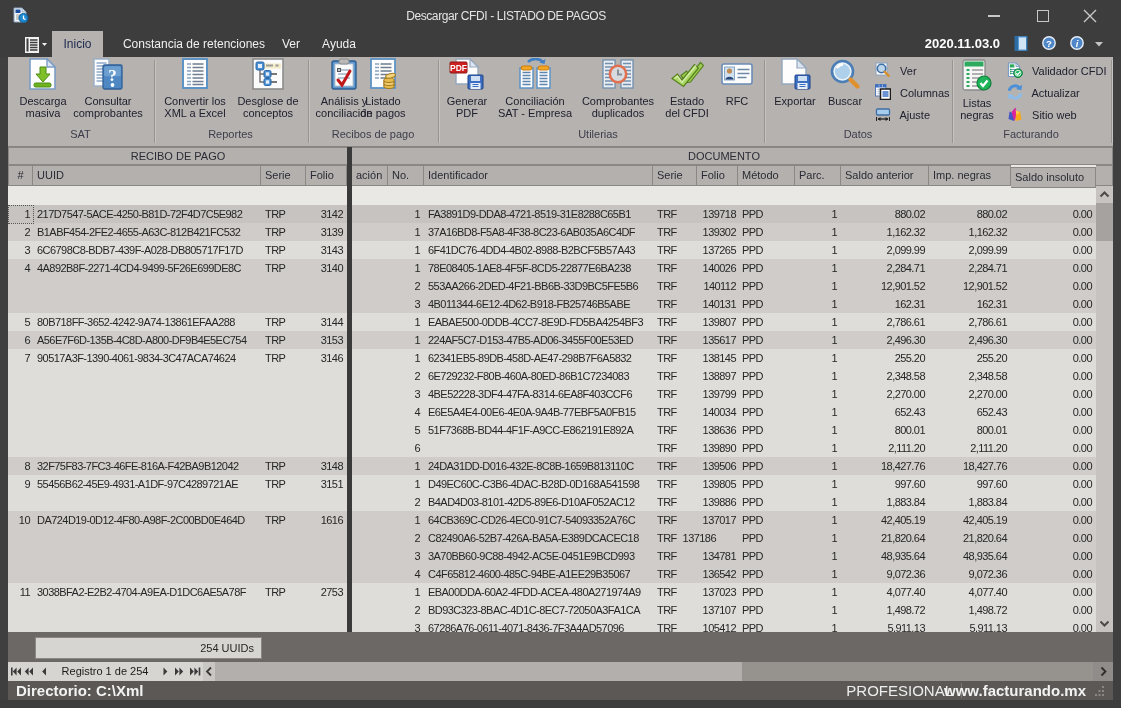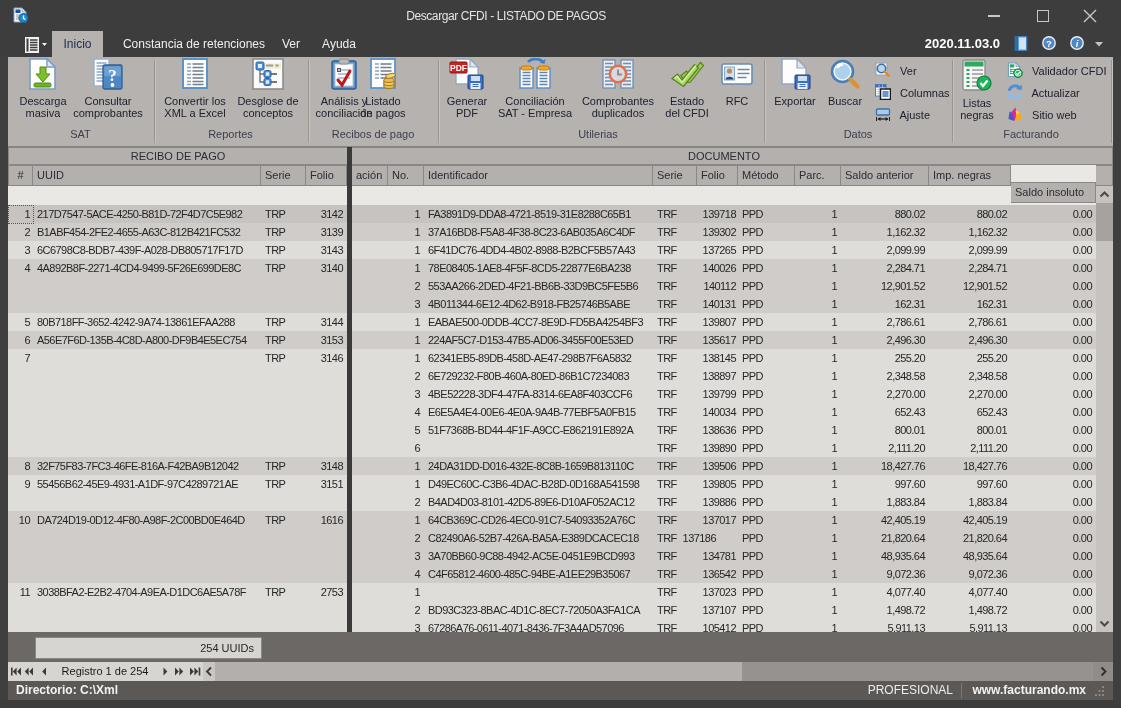--- a/index.html
+++ b/index.html
@@ -24,21 +24,21 @@
 .hcell{box-sizing:border-box;position:absolute;background:#B3B0AD;border:1px solid #8A8784;border-left:none;font-size:11px;color:#2B2B35;line-height:19px;padding-left:4px;white-space:nowrap;overflow:hidden;}
 .band{line-height:17px;text-align:center;padding:0;}
 .row{position:absolute;height:18px;font-size:11px;color:#262626;line-height:18px;white-space:nowrap;letter-spacing:-0.55px;}
 .cell{position:absolute;top:0;height:18px;overflow:hidden;padding:0 4px;box-sizing:border-box;}
 .r{text-align:right;}
 #splitter{top:147px;left:347px;width:5px;height:485px;background:#3A3A3A;}
 
 #botband{top:632px;left:8px;width:1105px;height:30px;background:#6B6865;}
 #uuidbox{top:637px;left:35px;width:227px;height:22px;background:#D7D5D2;border:1px solid #8A8784;box-sizing:border-box;font-size:11px;color:#262626;line-height:20px;text-align:right;padding-right:7px;}
 #navrow{top:662px;left:8px;width:1105px;height:19px;background:#D7D5D2;}
-#statusbar{top:681px;left:8px;width:1105px;height:19px;background:#5B5855;color:#F2F2F2;font-size:12px;line-height:19px;font-weight:bold;}
+#statusbar{top:681px;left:8px;width:1105px;height:19px;background:#5B5855;color:#F2F2F2;font-size:15px;line-height:19px;font-weight:bold;}
 #botborder{top:700px;left:0;width:1121px;height:8px;background:#3D3D3D;}
 </style></head>
 <body>
 <div id="win">
 <div class="abs" id="titlebar"></div>
 <div class="abs" id="title">Descargar CFDI - LISTADO DE PAGOS</div>
 <div class="abs" id="menurow"></div>
 
 <svg class="abs" style="left:13px;top:7px" width="16" height="16" viewBox="0 0 16 16">
       <path d="M1 1 h8 l4 4 v10 h-12 z" fill="#f5f8fb" stroke="#8aa4c0"></path>
@@ -304,21 +304,21 @@
 <div class="hcell" style="left:298px;top:18px;width:41px;height:21px">Folio</div>
 <div class="hcell" style="left:344px;top:18px;width:36px;height:21px">ación</div>
 <div class="hcell" style="left:380px;top:18px;width:36px;height:21px">No.</div>
 <div class="hcell" style="left:416px;top:18px;width:229px;height:21px">Identificador</div>
 <div class="hcell" style="left:645px;top:18px;width:44px;height:21px">Serie</div>
 <div class="hcell" style="left:689px;top:18px;width:41px;height:21px">Folio</div>
 <div class="hcell" style="left:730px;top:18px;width:57px;height:21px">Método</div>
 <div class="hcell" style="left:787px;top:18px;width:46px;height:21px">Parc.</div>
 <div class="hcell" style="left:833px;top:18px;width:88px;height:21px">Saldo anterior</div>
 <div class="hcell" style="left:921px;top:18px;width:82px;height:21px">Imp. negras</div>
-<div class="hcell" style="left:1003px;top:35px;width:85px;height:21px">Saldo insoluto</div>
+<div class="hcell" style="left:1003px;top:20px;width:85px;height:21px">Saldo insoluto</div>
 <div class="hcell" style="left:1088px;top:18px;width:17px;height:21px"></div>
 <div class="row" style="left:0;top:58px;width:340px;background:#C6C3C0">
         <div class="cell r" style="left:0;width:25px;padding-right:3px">1</div>
         <div class="cell" style="left:25px;width:228px">217D7547-5ACE-4250-B81D-72F4D7C5E982</div>
         <div class="cell" style="left:253px;width:45px">TRP</div>
         <div class="cell r" style="left:298px;width:41px">3142</div>
       </div>
 <div class="row" style="left:344px;top:58px;width:744px;background:#C6C3C0">
         <div class="cell r" style="left:36px;width:36px;padding-right:4px">1</div>
         <div class="cell" style="left:72px;width:229px">FA3891D9-DDA8-4721-8519-31E8288C65B1</div>
@@ -434,20 +434,21 @@
         <div class="cell" style="left:301px;width:44px">TRF</div>
         <div class="cell r" style="left:345px;width:41px;padding-right:2px">135617</div>
         <div class="cell" style="left:386px;width:57px">PPD</div>
         <div class="cell r" style="left:443px;width:46px">1</div>
         <div class="cell r" style="left:489px;width:88px">2,496.30</div>
         <div class="cell r" style="left:577px;width:82px">2,496.30</div>
         <div class="cell r" style="left:659px;width:85px">0.00</div>
       </div>
 <div class="row" style="left:0;top:202px;width:340px;background:#DFDDDA">
         <div class="cell r" style="left:0;width:25px;padding-right:3px">7</div>
+        <div class="cell" style="left:25px;width:228px">90517A3F-1390-4061-9834-3C47ACA74624</div>
         <div class="cell" style="left:253px;width:45px">TRP</div>
         <div class="cell r" style="left:298px;width:41px">3146</div>
       </div>
 <div class="row" style="left:344px;top:202px;width:744px;background:#DFDDDA">
         <div class="cell r" style="left:36px;width:36px;padding-right:4px">1</div>
         <div class="cell" style="left:72px;width:229px">62341EB5-89DB-458D-AE47-298B7F6A5832</div>
         <div class="cell" style="left:301px;width:44px">TRF</div>
         <div class="cell r" style="left:345px;width:41px;padding-right:2px">138145</div>
         <div class="cell" style="left:386px;width:57px">PPD</div>
         <div class="cell r" style="left:443px;width:46px">1</div>
@@ -614,20 +615,21 @@
         <div class="cell r" style="left:659px;width:85px">0.00</div>
       </div>
 <div class="row" style="left:0;top:436px;width:340px;background:#DFDDDA">
         <div class="cell r" style="left:0;width:25px;padding-right:3px">11</div>
         <div class="cell" style="left:25px;width:228px">3038BFA2-E2B2-4704-A9EA-D1DC6AE5A78F</div>
         <div class="cell" style="left:253px;width:45px">TRP</div>
         <div class="cell r" style="left:298px;width:41px">2753</div>
       </div>
 <div class="row" style="left:344px;top:436px;width:744px;background:#DFDDDA">
         <div class="cell r" style="left:36px;width:36px;padding-right:4px">1</div>
+        <div class="cell" style="left:72px;width:229px">EBA00DDA-60A2-4FDD-ACEA-480A271974A9</div>
         <div class="cell" style="left:301px;width:44px">TRF</div>
         <div class="cell r" style="left:345px;width:41px;padding-right:2px">137023</div>
         <div class="cell" style="left:386px;width:57px">PPD</div>
         <div class="cell r" style="left:443px;width:46px">1</div>
         <div class="cell r" style="left:489px;width:88px">4,077.40</div>
         <div class="cell r" style="left:577px;width:82px">4,077.40</div>
         <div class="cell r" style="left:659px;width:85px">0.00</div>
       </div>
 <div class="row" style="left:0;top:454px;width:340px;background:#DFDDDA"></div>
 <div class="row" style="left:344px;top:454px;width:744px;background:#DFDDDA">

